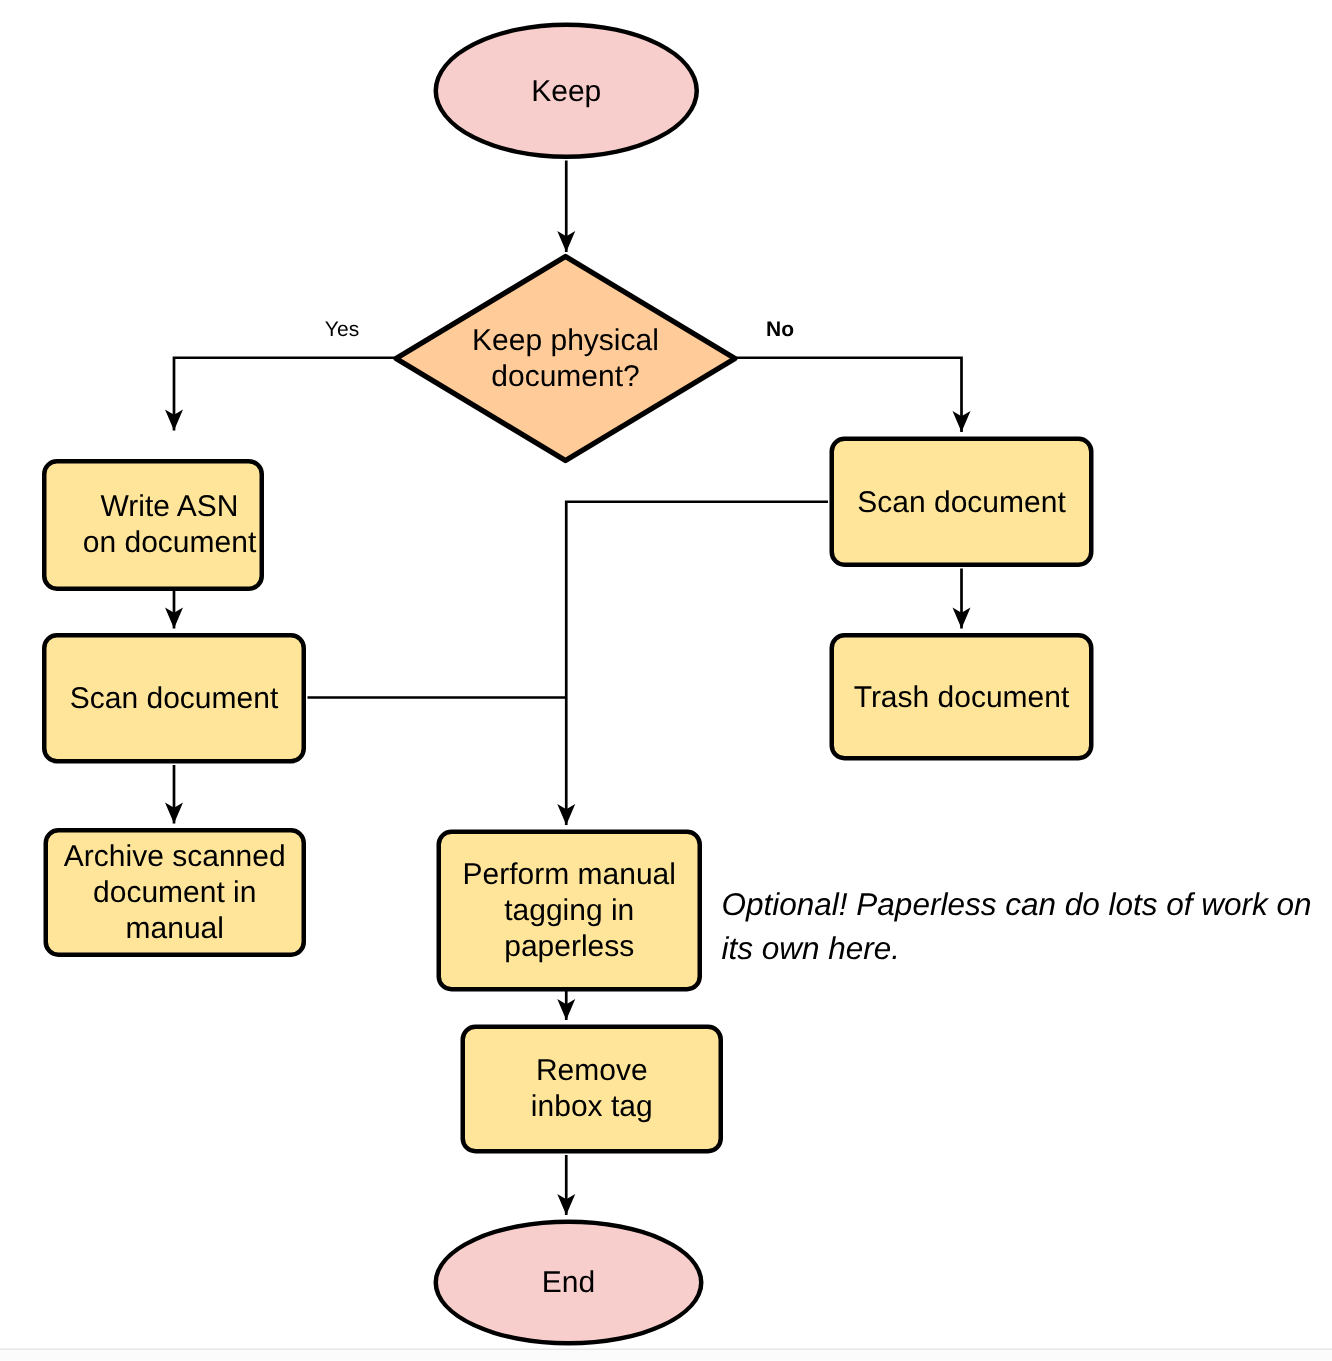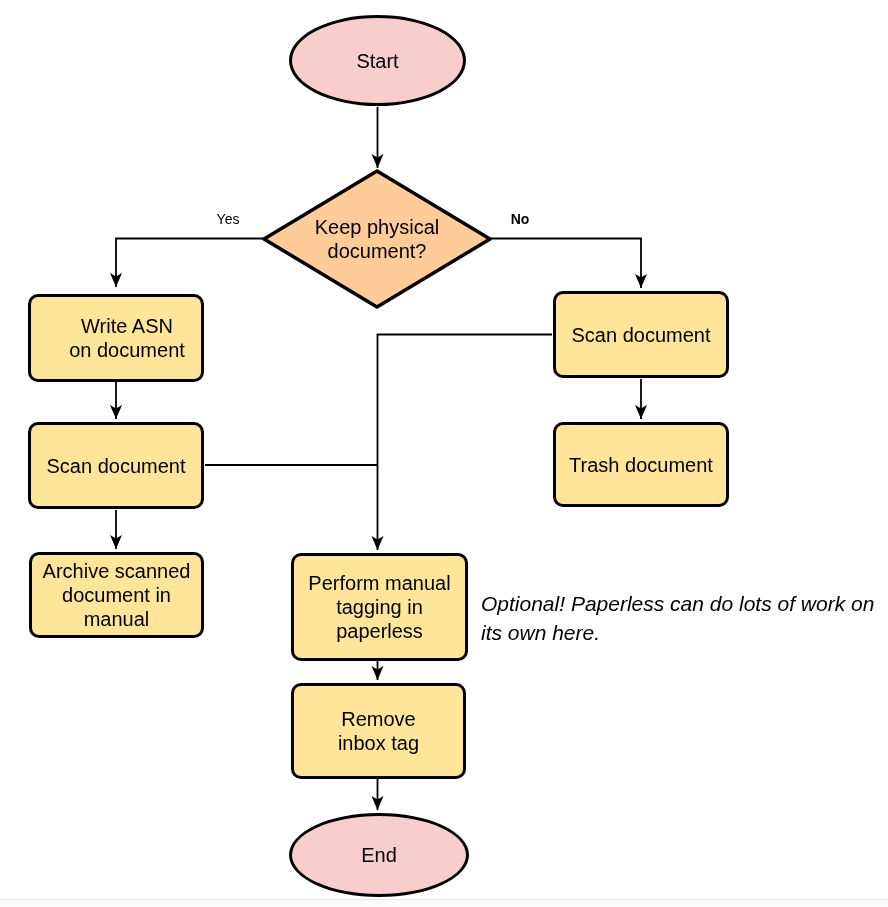--- a/index.html
+++ b/index.html
@@ -87,47 +87,47 @@
     <path d="M 641 379 L 641 419" marker-end="url(#arrow)"></path>
     <path d="M 552 334.5 L 377.5 334.5 L 377.5 550" marker-end="url(#arrow)"></path>
     <path d="M 205 465 L 377.5 465"></path>
     <path d="M 377.5 640 L 377.5 680" marker-end="url(#arrow)"></path>
     <path d="M 377.5 770 L 377.5 810" marker-end="url(#arrow)"></path>
   </g>
 
   <polygon points="377,171 490,239 377,307 264,239" fill="#FFCC99" stroke="#000" stroke-width="3.5" stroke-linejoin="round"></polygon>
 </svg>
 
-<div class="node terminal" style="left:289px; top:15px; width:177px; height:91px;">Start</div>
+<div class="node terminal" style="left:289px; top:15px; width:177px; height:91px;">Keep</div>
 
 <div class="node decision-label" style="left:264px; top:171px; width:226px; height:136px;">Keep physical
 document?</div>
 
 <div class="edge-label" style="left:206px; top:211px;">Yes</div>
 
 <div class="edge-label" style="left:498px; top:211px;font-weight:bold;">No</div>
 
-<div class="node process" style="left:28px; top:294px; width:176px; height:88px;padding-left:22px;">Write ASN
+<div class="node process" style="left:28px; top:306px; width:148px; height:88px;padding-left:22px;">Write ASN
 on document</div>
 
 <div class="node process" style="left:28px; top:422px; width:176px; height:87px;">Scan document</div>
 
 <div class="node process" style="left:29px; top:552px; width:175px; height:86px;">Archive scanned
 document in
 manual</div>
 
 <div class="node process" style="left:553px; top:291px; width:176px; height:87px;">Scan document</div>
 
 <div class="node process" style="left:553px; top:422px; width:176px; height:85px;">Trash document</div>
 
 <div class="node process" style="left:291px; top:553px; width:177px; height:108px;">Perform manual
 tagging in
 paperless</div>
 
 <div class="annotation">Optional! Paperless can do lots of work on
 its own here.</div>
 
-<div class="node process" style="left:291px; top:683px; width:175px; height:96px;">Remove
+<div class="node process" style="left:307px; top:683px; width:175px; height:86px;">Remove
 inbox tag</div>
 
 <div class="node terminal" style="left:289px; top:813px; width:180px; height:84px;">End</div>
 
 <div class="canvas-bottom-edge"></div>
 
 </body></html>

